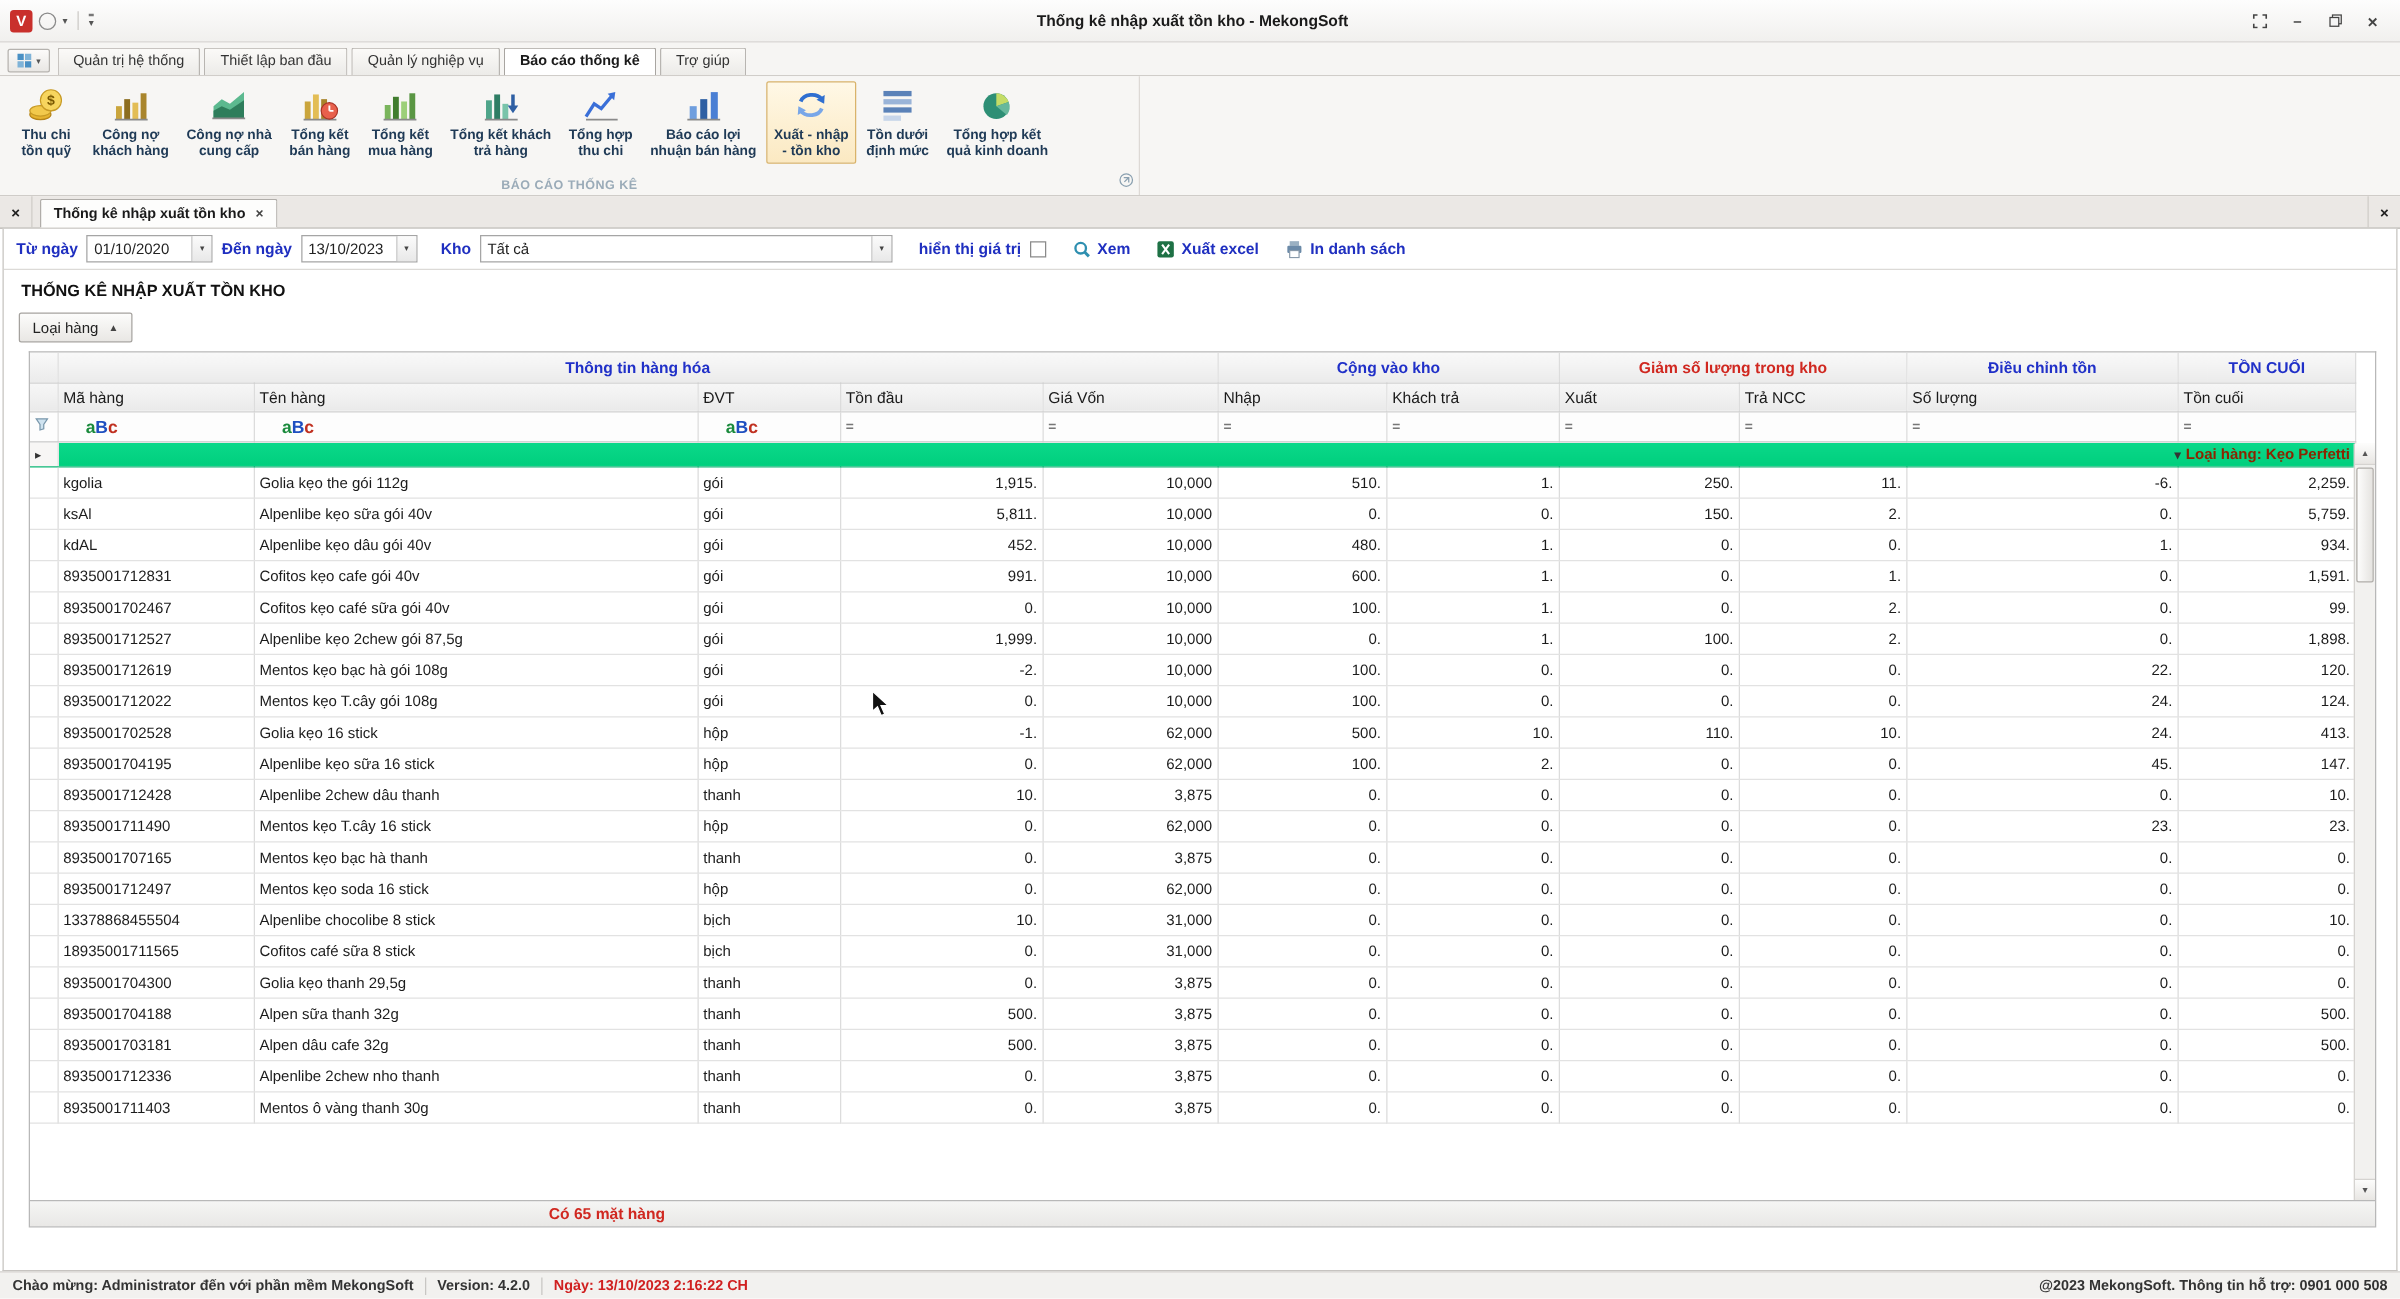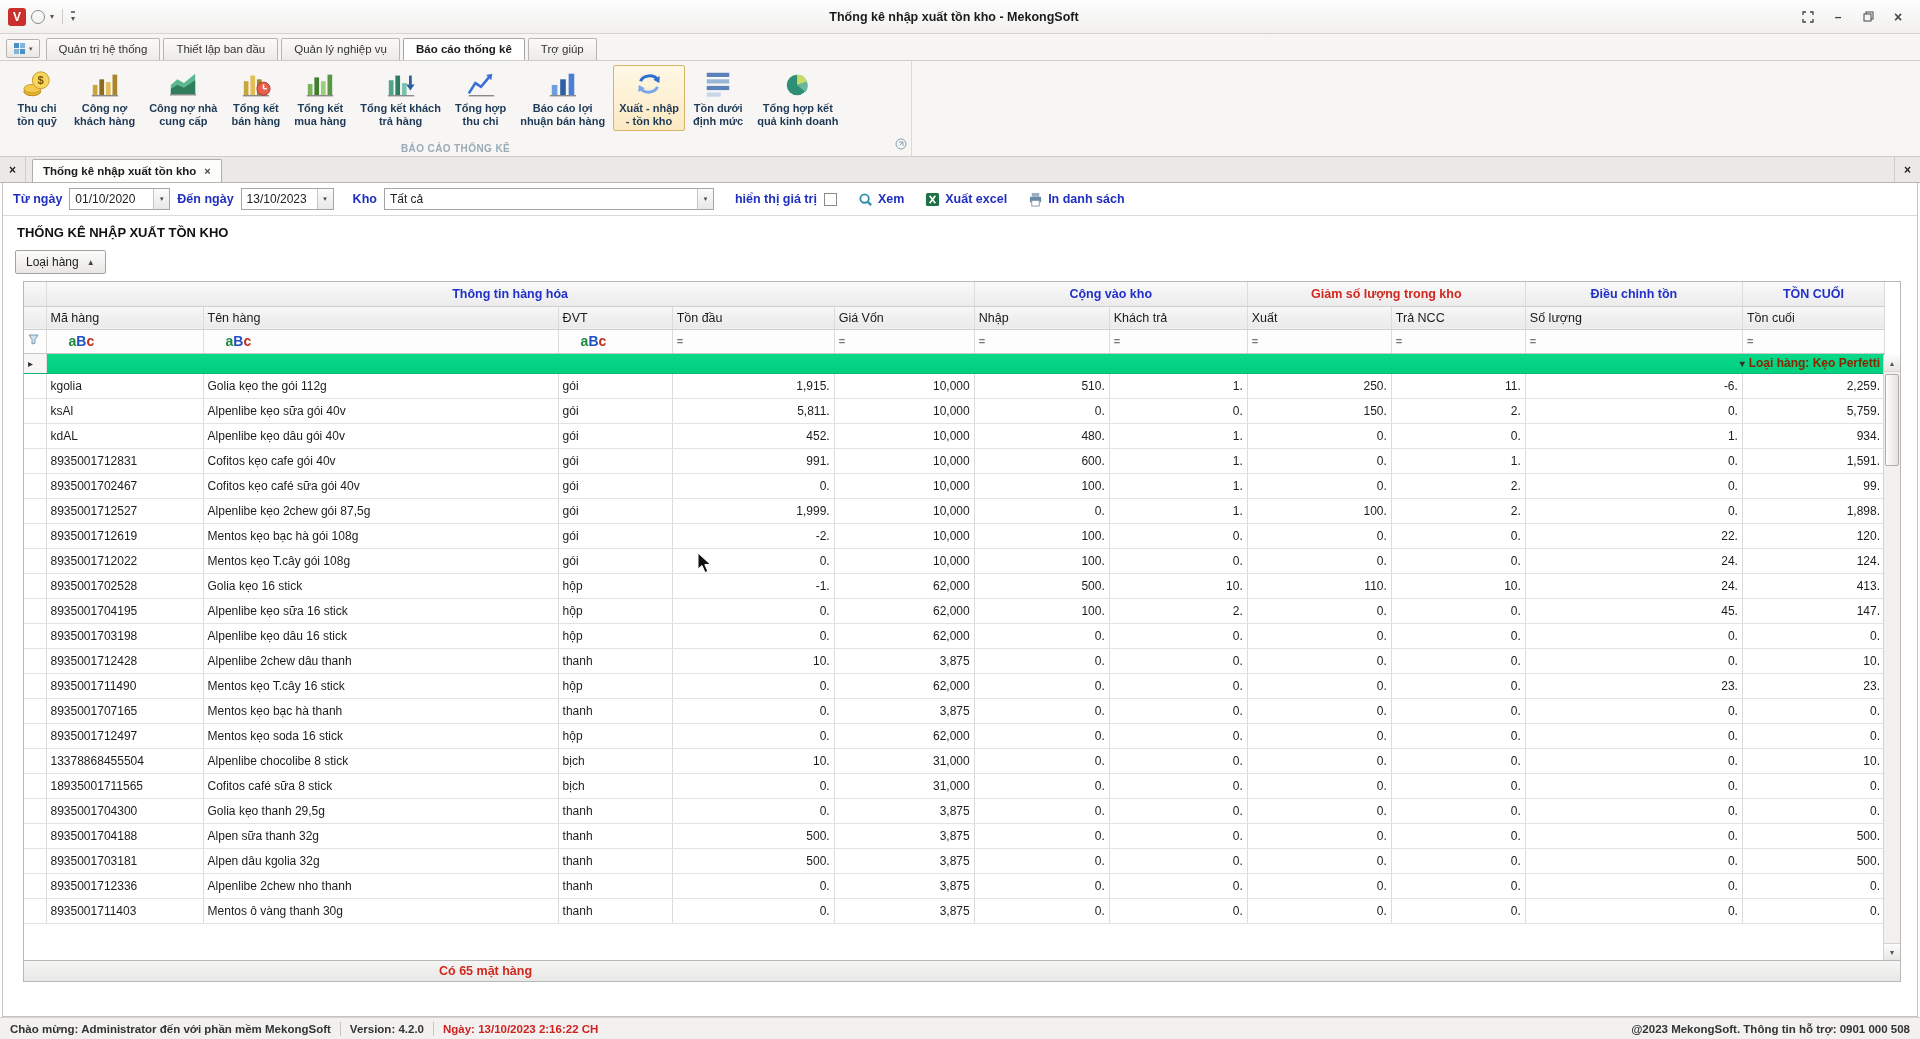--- a/index.html
+++ b/index.html
@@ -551,34 +551,20 @@
             <td class="cell num">62,000</td>
             <td class="cell num">100.</td>
             <td class="cell num">2.</td>
             <td class="cell num">0.</td>
             <td class="cell num">0.</td>
             <td class="cell num">45.</td>
             <td class="cell num">147.</td>
           </tr>
           <tr class="data-row">
             <td class="ind row-ind"></td>
-            <td class="cell txt">8935001703198</td>
-            <td class="cell txt">Alpenlibe kẹo dâu 16 stick</td>
-            <td class="cell txt">hộp</td>
-            <td class="cell num">0.</td>
-            <td class="cell num">62,000</td>
-            <td class="cell num">0.</td>
-            <td class="cell num">0.</td>
-            <td class="cell num">0.</td>
-            <td class="cell num">0.</td>
-            <td class="cell num">0.</td>
-            <td class="cell num">0.</td>
-          </tr>
-          <tr class="data-row">
-            <td class="ind row-ind"></td>
             <td class="cell txt">8935001712428</td>
             <td class="cell txt">Alpenlibe 2chew dâu thanh</td>
             <td class="cell txt">thanh</td>
             <td class="cell num">10.</td>
             <td class="cell num">3,875</td>
             <td class="cell num">0.</td>
             <td class="cell num">0.</td>
             <td class="cell num">0.</td>
             <td class="cell num">0.</td>
             <td class="cell num">0.</td>
@@ -678,21 +664,21 @@
             <td class="cell num">0.</td>
             <td class="cell num">0.</td>
             <td class="cell num">0.</td>
             <td class="cell num">0.</td>
             <td class="cell num">0.</td>
             <td class="cell num">500.</td>
           </tr>
           <tr class="data-row">
             <td class="ind row-ind"></td>
             <td class="cell txt">8935001703181</td>
-            <td class="cell txt">Alpen dâu kgolia 32g</td>
+            <td class="cell txt">Alpen dâu cafe 32g</td>
             <td class="cell txt">thanh</td>
             <td class="cell num">500.</td>
             <td class="cell num">3,875</td>
             <td class="cell num">0.</td>
             <td class="cell num">0.</td>
             <td class="cell num">0.</td>
             <td class="cell num">0.</td>
             <td class="cell num">0.</td>
             <td class="cell num">500.</td>
           </tr>

